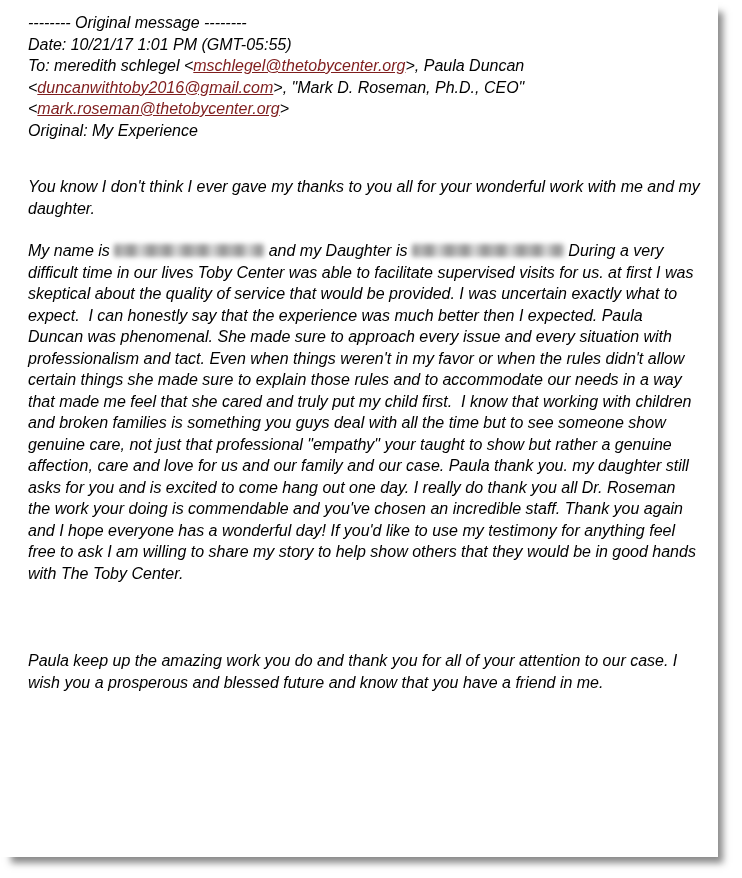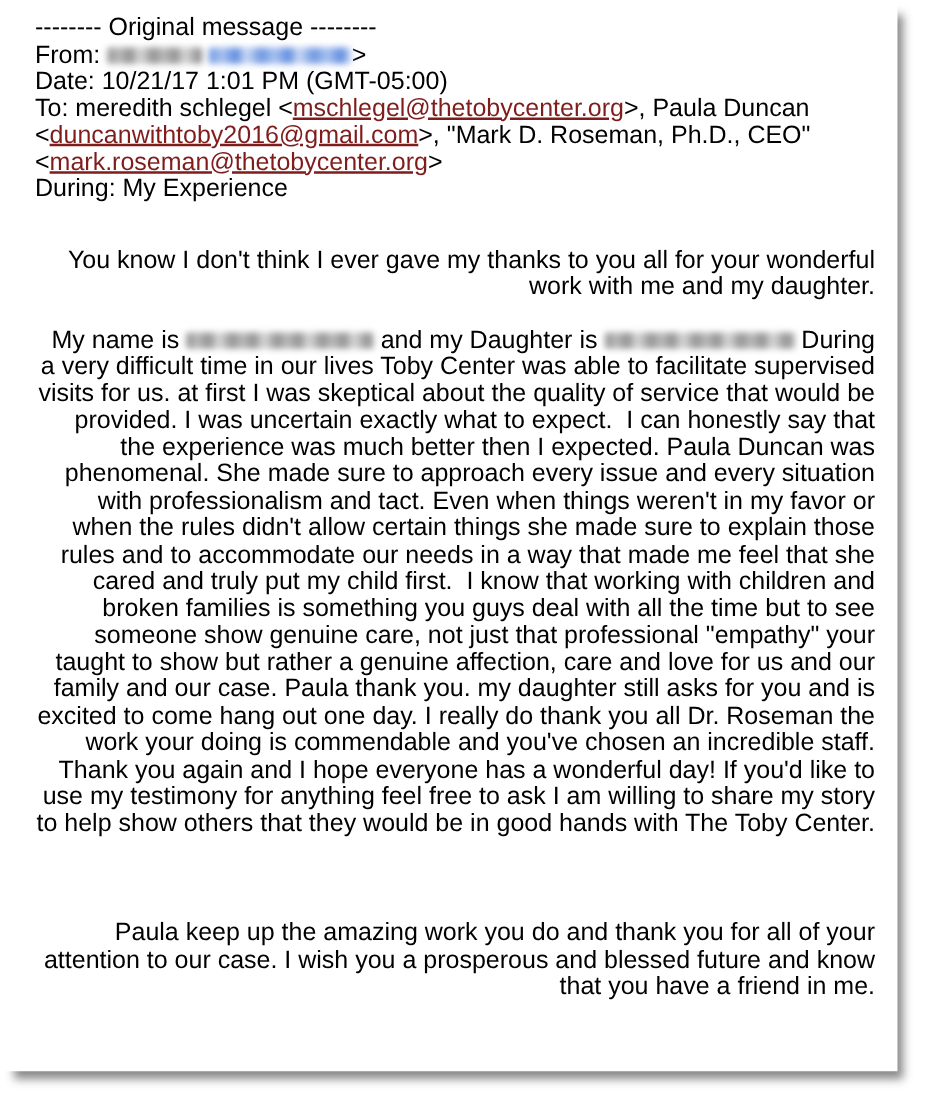--- a/index.html
+++ b/index.html
@@ -20,37 +20,38 @@
     left: 0;
     top: 0;
     width: 718px;
     height: 857px;
     background: #ffffff;
     box-shadow: 8px 9px 7px -3px rgba(40,40,40,0.55);
   }
   .content {
     padding: 12px 0 0 28px;
     width: 672px;
-    font-size: 20px;
+    font-size: 16px;
     line-height: 21.5px;
     color: #000000;
+    font-style: italic;
   }
   .hline, .sep {
     white-space: normal;
   }
   .txt {
     white-space: pre-wrap;
   }
   .email-link {
     color: #7f1d1d;
     text-decoration: underline;
     cursor: pointer;
   }
   .para { margin: 0; }
-  #body .para { margin-top: 21px; text-align: right; }
+  #body .para { margin-top: 21px; }
   #body .para.first { margin-top: 35px; }
   #body .para.wide { margin-top: 66px; }
   .redact {
     display: inline-block;
     height: 13px;
     border-radius: 2px;
     filter: blur(2.6px);
     vertical-align: -1px;
   }
   .redact.gray {
@@ -63,24 +64,23 @@
   }
 </style>
 </head>
 <body>
 
 <div class="canvas">
   <div class="page">
     <div class="content">
       <div class="sep">-------- Original message --------</div>
       <div id="header-fields">
-          <div class="hline"><span class="txt">From: </span><span class="redact gray" style="width: 76px;"></span><span class="txt"> </span><span class="redact blue" style="width: 114px;"></span><span class="txt">&gt;</span></div>
-          <div class="hline"><span class="txt">Date: </span><span class="txt">10/21/17 1:01 PM (GMT-05:00)</span></div>
+          <div class="hline"><span class="txt">Date: </span><span class="txt">10/21/17 1:01 PM (GMT-05:55)</span></div>
           <div class="hline"><span class="txt">To: </span><span class="txt">meredith schlegel &lt;</span><a class="email-link" href="#">mschlegel@thetobycenter.org</a><span class="txt">&gt;, Paula Duncan &lt;</span><a class="email-link" href="#">duncanwithtoby2016@gmail.com</a><span class="txt">&gt;, "Mark D. Roseman, Ph.D., CEO" &lt;</span><a class="email-link" href="#">mark.roseman@thetobycenter.org</a><span class="txt">&gt;</span></div>
-          <div class="hline"><span class="txt">During: </span><span class="txt">My Experience</span></div>
+          <div class="hline"><span class="txt">Original: </span><span class="txt">My Experience</span></div>
         </div>
       <div id="body">
           <div class="para first"><span class="txt">You know I don't think I ever gave my thanks to you all for your wonderful work with me and my daughter.</span></div>
           <div class="para"><span class="txt">My name is </span><span class="redact gray" style="width: 150px;"></span><span class="txt"> and my Daughter is </span><span class="redact gray" style="width: 152px;"></span><span class="txt"> During a very difficult time in our lives Toby Center was able to facilitate supervised visits for us. at first I was skeptical about the quality of service that would be provided. I was uncertain exactly what to expect.  I can honestly say that the experience was much better then I expected. Paula Duncan was phenomenal. She made sure to approach every issue and every situation with professionalism and tact. Even when things weren't in my favor or when the rules didn't allow certain things she made sure to explain those rules and to accommodate our needs in a way that made me feel that she cared and truly put my child first.  I know that working with children and broken families is something you guys deal with all the time but to see someone show genuine care, not just that professional "empathy" your taught to show but rather a genuine affection, care and love for us and our family and our case. Paula thank you. my daughter still asks for you and is excited to come hang out one day. I really do thank you all Dr. Roseman the work your doing is commendable and you've chosen an incredible staff. Thank you again and I hope everyone has a wonderful day! If you'd like to use my testimony for anything feel free to ask I am willing to share my story to help show others that they would be in good hands with The Toby Center.</span></div>
           <div class="para wide"><span class="txt">Paula keep up the amazing work you do and thank you for all of your attention to our case. I wish you a prosperous and blessed future and know that you have a friend in me.</span></div>
         </div>
     </div>
   </div>
 </div>
 

